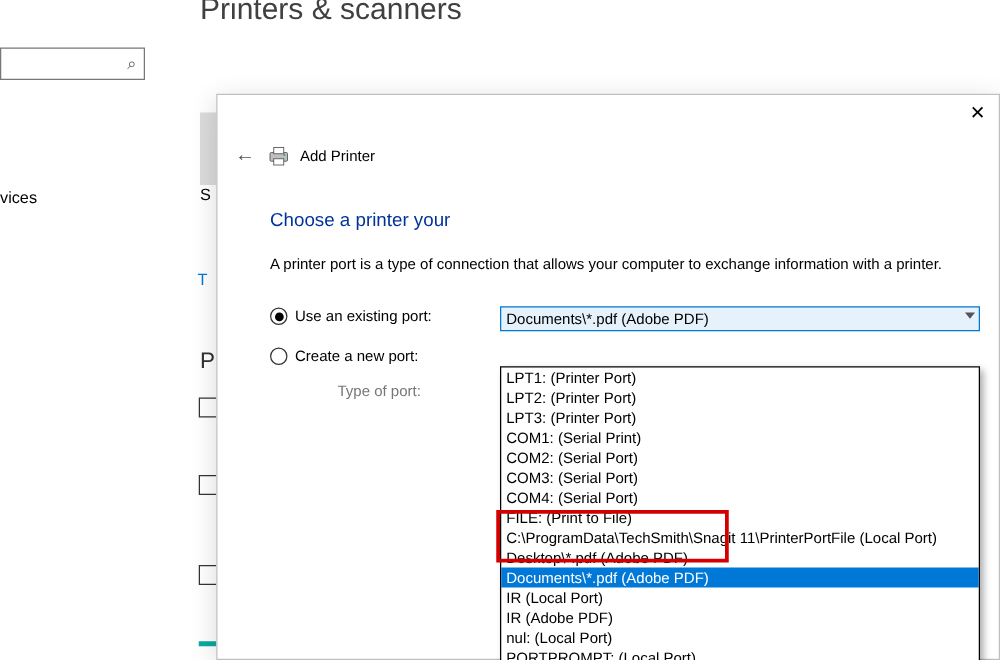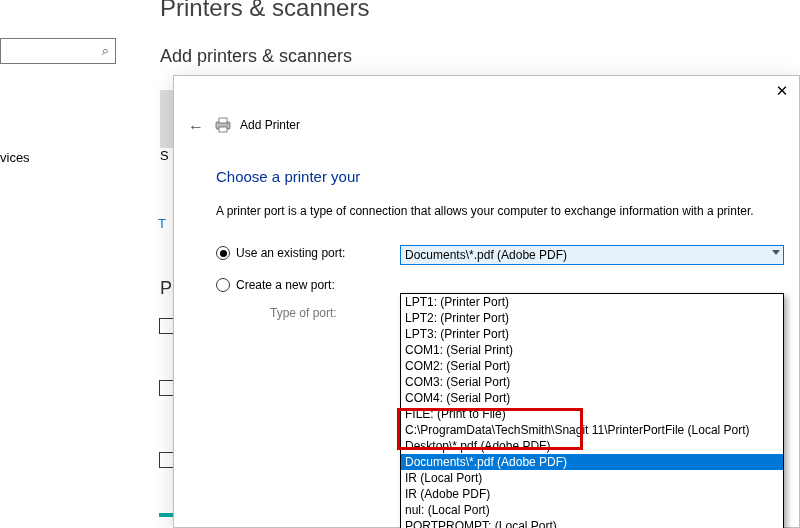--- a/index.html
+++ b/index.html
@@ -254,21 +254,20 @@
   }
   .win-button.default {
     border: 1.5px solid #0078D7;
   }
 </style>
 </head>
 <body>
 
 <div class="settings-bg">
   <div class="settings-header">Printers &amp; scanners</div>
-  <div class="settings-subheader">Add printers &amp; scanners</div>
 
   <div class="settings-searchbox">
     <span class="search-icon">⌕</span>
   </div>
 
   <div class="settings-sidelink">vices</div>
 
   <div class="settings-thinbar"></div>
 
   <div class="bg-s">S</div>

